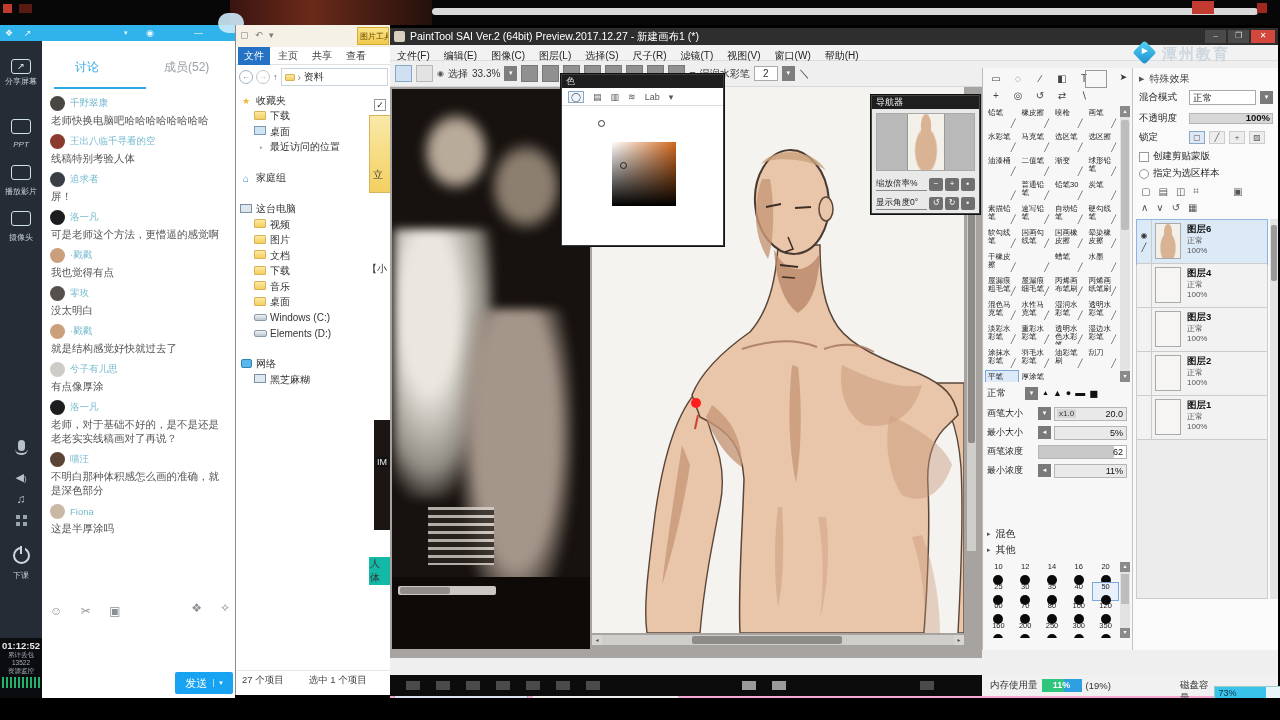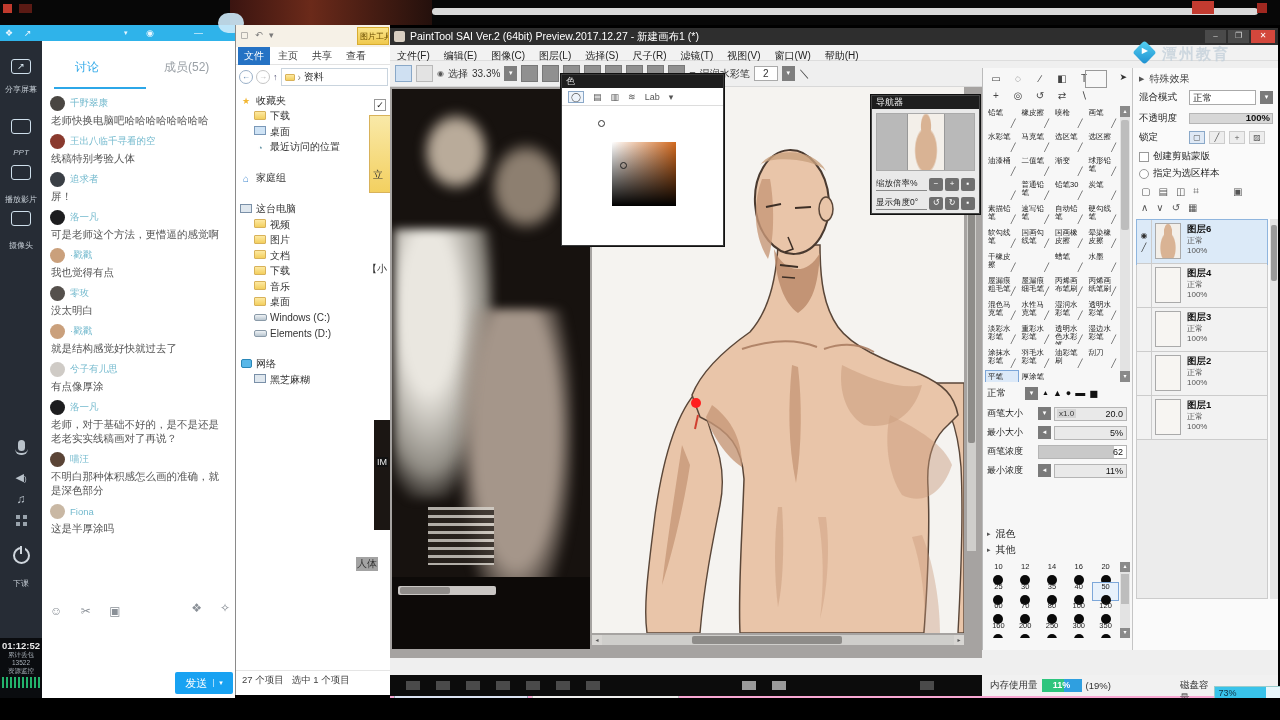--- a/index.html
+++ b/index.html
@@ -19,21 +19,21 @@
 .letterbox{left:0;top:698px;width:1280px;height:22px;background:#000}
 
 
 .qq{left:0;top:25px;width:235px;height:673px;background:#fff;overflow:hidden}
 .qq-top{position:absolute;left:0;top:0;width:235px;height:16px;background:#2fb3ea;color:#fff}
 .qq-top span{position:absolute;font-size:9px;line-height:16px;color:#eaf7ff}
 .qq-bubble{left:218px;top:13px;width:26px;height:20px;background:#cdeafb;border-radius:10px;opacity:.9}
 .qq-side{position:absolute;left:0;top:16px;width:42px;height:599px;background:#262c35;color:#cfd6dd}
 .sitem{position:absolute;left:0;width:42px;text-align:center;color:#c3cbd3}
 .sbox{display:inline-block;width:20px;height:15px;border:1.5px solid #cfe0ec;border-radius:3px;color:#dfeef8;font-size:9px;line-height:13px}
-.slab{font-size:8px;display:block;margin-top:10px;letter-spacing:0}
+.slab{font-size:8px;display:block;margin-top:2px;letter-spacing:0}
 .ic-mic{display:inline-block;width:7px;height:11px;background:#b9c2ca;border-radius:4px;position:relative}
 .ic-mic::after{content:"";position:absolute;left:-3px;bottom:-4px;width:13px;height:4px;border-bottom:2px solid #b9c2ca;border-radius:0 0 6px 6px}
 .ic-vol{color:#b9c2ca;font-size:11px}
 .ic-mus{color:#b9c2ca;font-size:12px}
 .ic-grid{display:inline-block;width:11px;height:11px;background:
  linear-gradient(#9aa4ad,#9aa4ad) 0 0/4px 4px no-repeat,
  linear-gradient(#9aa4ad,#9aa4ad) 7px 0/4px 4px no-repeat,
  linear-gradient(#9aa4ad,#9aa4ad) 0 7px/4px 4px no-repeat,
  linear-gradient(#9aa4ad,#9aa4ad) 7px 7px/4px 4px no-repeat}
 .ic-end{display:inline-block;width:17px;height:17px;border:2px solid #cfd6dd;border-radius:50%;position:relative}
@@ -78,28 +78,28 @@
 .trow.d1{padding-left:14px}
 .tic{display:inline-block;width:12px;text-align:center;flex:0 0 12px}
 [data-icon="star"]::before{content:"★";color:#f2b632;font-size:9px}
 [data-icon="folder"]::before{content:"";display:inline-block;width:10px;height:7px;background:linear-gradient(#fde9a2,#f3cf5e);border:1px solid #d8b25a;border-radius:1px}
 [data-icon="screen"]::before{content:"";display:inline-block;width:10px;height:7px;background:#cfe3f5;border:1px solid #7a98b8}
 [data-icon="clock"]::before{content:"◔";color:#6a98a8;font-size:9px}
 [data-icon="home"]::before{content:"⌂";color:#3f87cf;font-size:10px}
 [data-icon="pc"]::before{content:"";display:inline-block;width:10px;height:7px;background:#dfe7ee;border:1px solid #7a90a8}
 [data-icon="drive"]::before{content:"";display:inline-block;width:11px;height:5px;background:linear-gradient(#eef2f5,#b9c6d0);border:1px solid #8a9aa8;border-radius:2px}
 [data-icon="net"]::before{content:"";display:inline-block;width:9px;height:7px;background:#58b7e8;border:1px solid #2a87b8;border-radius:2px}
-.exp-status{position:absolute;left:0;top:645px;width:155px;height:20px;border-top:1px solid #e5e5e5;font-size:9.5px;color:#444;display:flex;gap:8px;align-items:center;padding-left:6px}
+.exp-status{position:absolute;left:0;top:645px;width:155px;height:20px;border-top:1px solid #e5e5e5;font-size:9.5px;color:#444;display:flex;gap:25px;align-items:center;padding-left:6px}
 .frag{position:absolute;font-size:10px;color:#333}
 .f-check{left:138px;top:74px;width:12px;height:12px;background:#fff;border:1px solid #999;font-size:9px;line-height:11px;text-align:center;color:#222}
 .f-folder{left:133px;top:90px;width:22px;height:78px;background:linear-gradient(180deg,#f9e9a8,#f3d060);border:1px solid #d8b25a;border-right:none}
 .f-thumb{left:138px;top:395px;width:17px;height:110px;background:#1b1613}
 .f-im{left:140px;top:432px;color:#eee;background:#111;padding:0 1px;font-size:9px}
 .f-li{left:131px;top:237px}
-.f-ren{left:120px;top:532px;background:#a3a3a3;padding:0 1px}
+.f-ren{left:133px;top:532px;background:#14b8a6;padding:0 1px}
 
 
 .sai{left:390px;top:28px;width:888px;height:668px;background:#efefef}
 .sai-title{position:absolute;left:0;top:0;width:100%;height:17px;background:#2e2e2e;color:#fff;font-size:10.5px;line-height:17px}
 .sai-logo{position:absolute;left:4px;top:3px;width:11px;height:11px;background:#d8cfc2;border-radius:2px}
 .sai-title .tt{position:absolute;left:20px;white-space:nowrap}
 .wctl{position:absolute;right:3px;top:2px;display:flex;gap:2px}
 .wbtn{width:21px;height:13px;background:#4a4a4a;color:#ddd;font-size:8px;text-align:center;line-height:12px}
 .wbtn.close{background:#d3473c;width:24px;color:#fff}
 .sai-menu{position:absolute;left:0;top:17px;width:100%;height:16px;background:#f2f2f2;border-bottom:1px solid #ddd}

